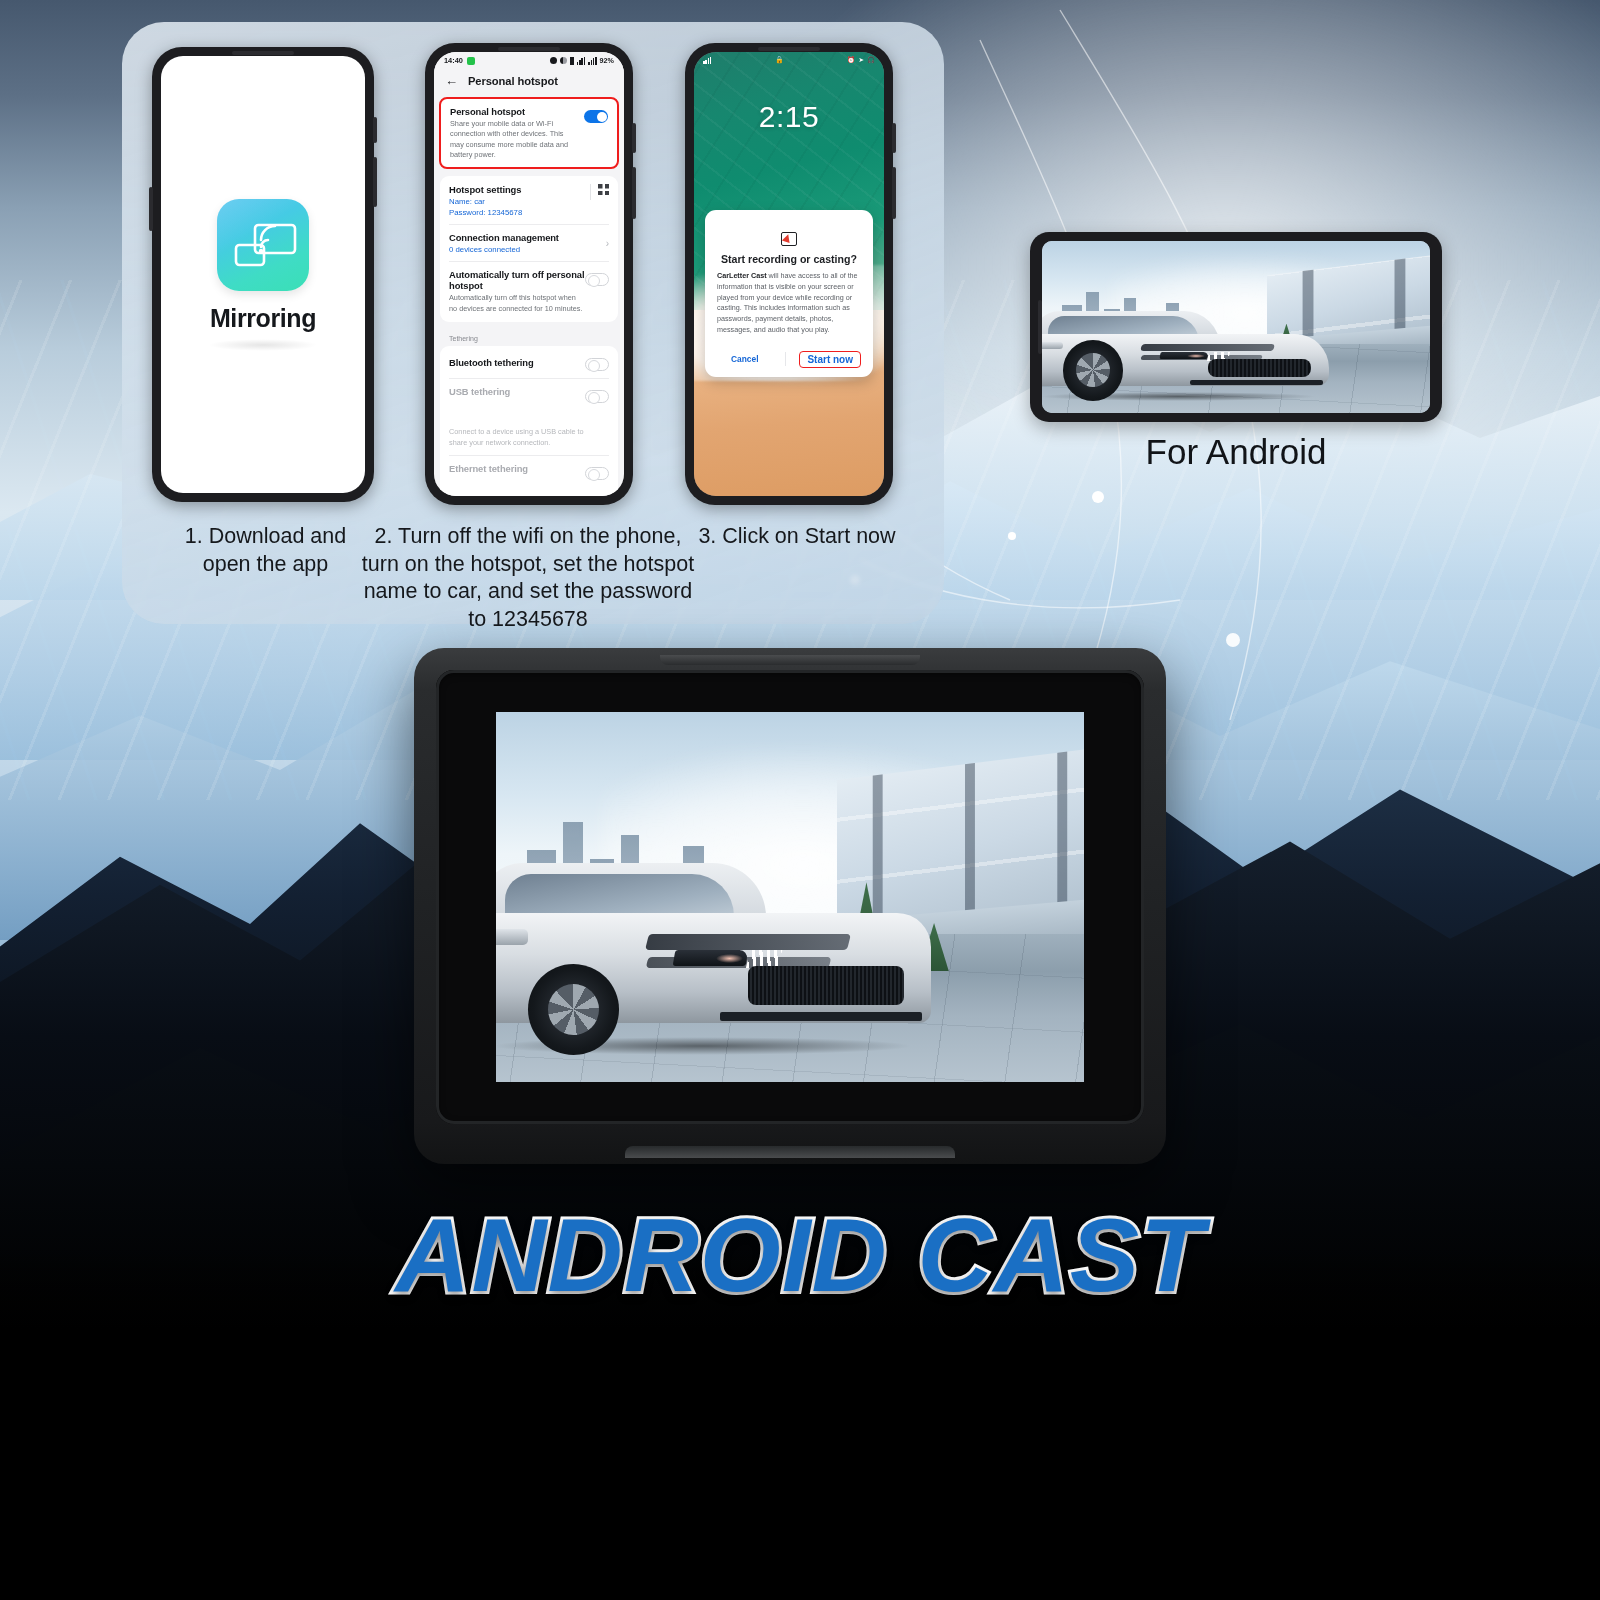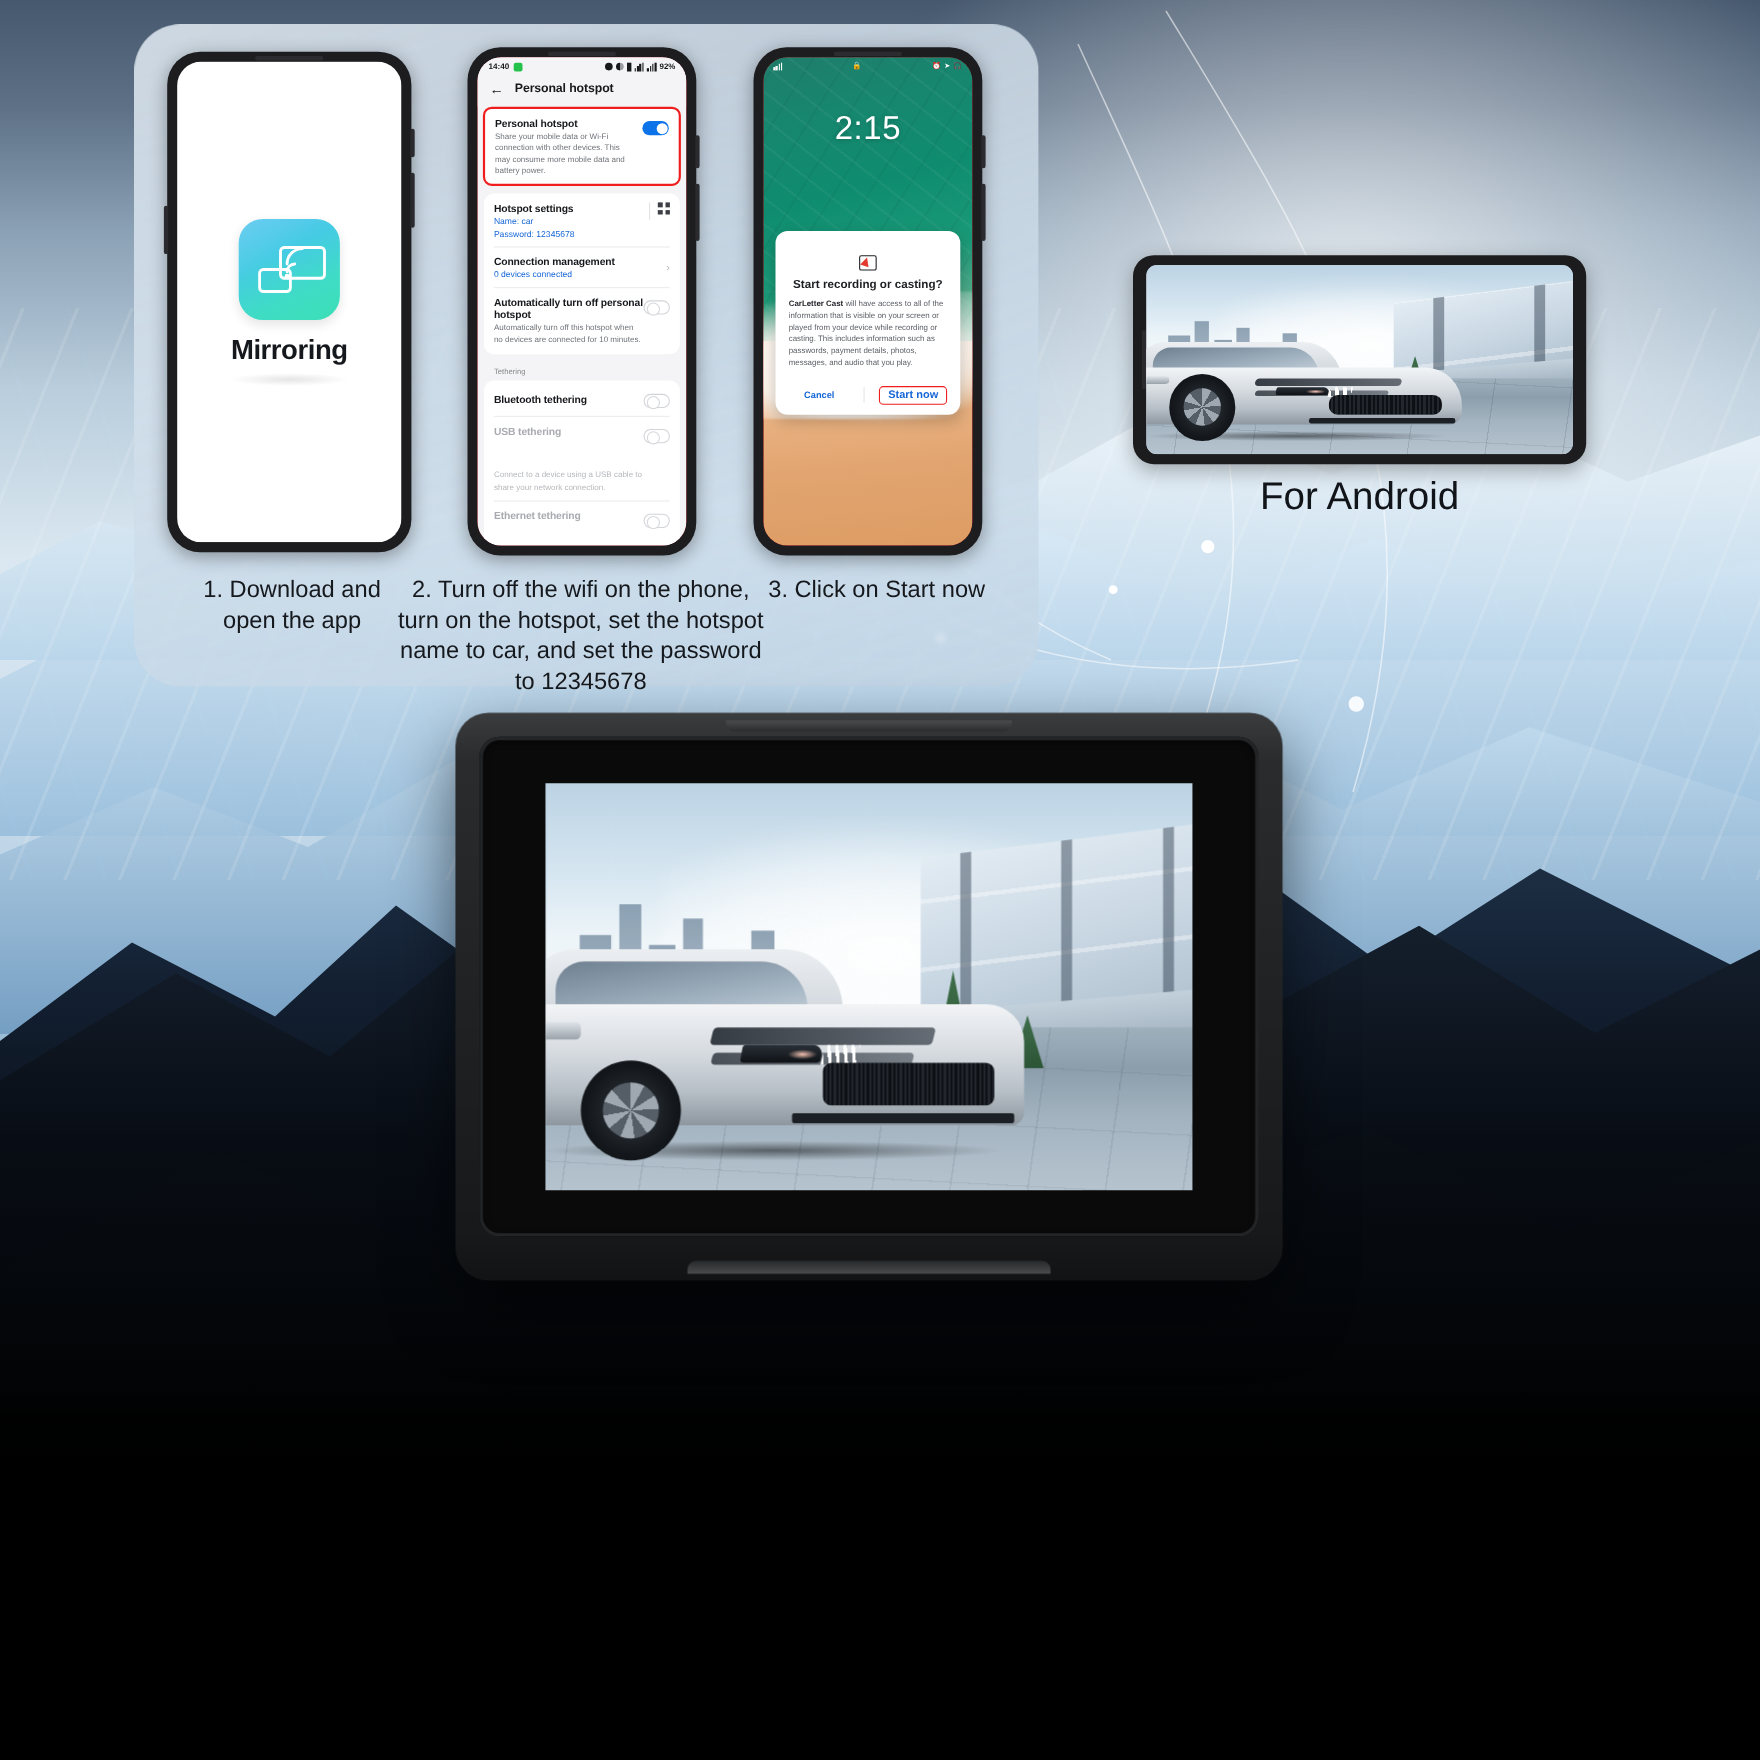--- a/index.html
+++ b/index.html
@@ -89,21 +89,21 @@
     box-shadow: 0 4px 16px rgba(0,0,0,.35);
     padding: 9px;
   }
   .phone::before { 
     content:''; position:absolute; left:50%; top:4px; transform:translateX(-50%);
     width: 62px; height:4px; border-radius:3px; background:#2c2c30;
   }
   .phone-screen {
     width: 100%; height: 100%;
     border-radius: 22px; overflow: hidden; position: relative;
-    background: #b91c1c;
+    background: #737373;
   }
   .side-btn { position:absolute; right:-3px; width:4px; border-radius:2px; background:#2b2b2f; }
   .side-btn2 { position:absolute; left:-3px; width:4px; border-radius:2px; background:#2b2b2f; }
 
   
   #phone1 { left: 152px; top: 47px; width: 222px; height: 455px; }
   .p1-inner { display:flex; flex-direction:column; align-items:center; justify-content:center; height:100%; background:#fff; }
   .app-icon {
     width: 92px; height: 92px; border-radius: 22px;
     background: linear-gradient(155deg, #4ec3ef 0%, #45cbe4 35%, #3fdcc5 70%, #3adfb6 100%);
@@ -612,14 +612,15 @@
             <div class="car-vents"></div>
             <div class="car-grille"></div>
             <div class="car-lip"></div>
             <div class="wheel w1"></div>
           </div>
         </div>
       </div>
     </div>
   </div>
 
+  <div class="title">ANDROID CAST</div>
 
 </div>
 
 </body></html>

